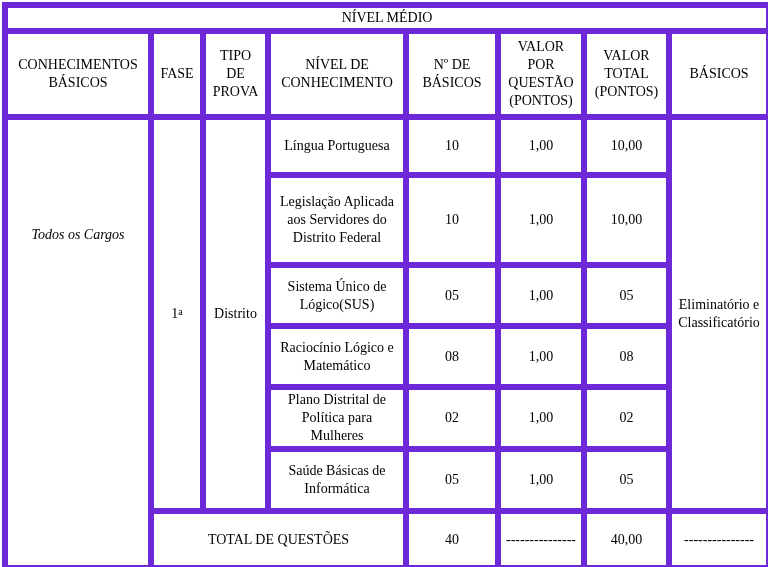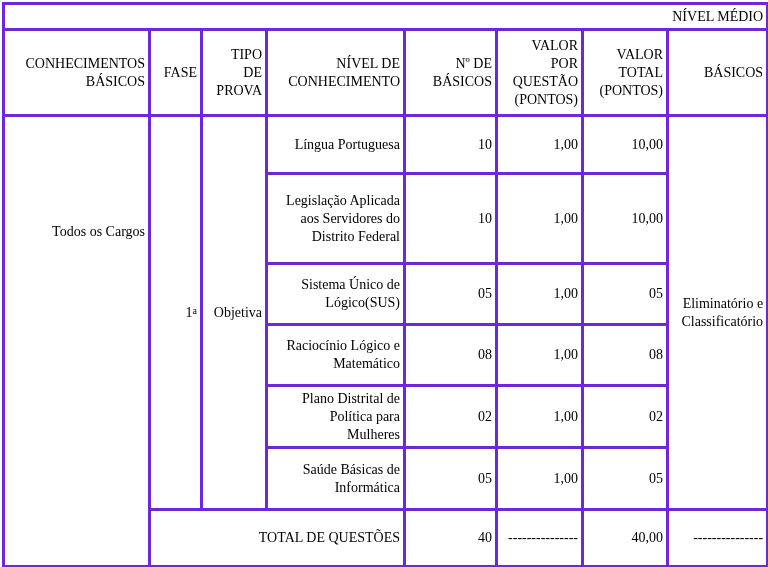--- a/index.html
+++ b/index.html
@@ -19,22 +19,22 @@
     top: 2px;
     width: 764px;
     height: 563px;
     border-collapse: collapse;
     table-layout: fixed;
     font-family: "Liberation Serif", "DejaVu Serif", serif;
     font-size: 14px;
     color: #000000;
   }
   table.exam td, table.exam th {
-    border: 3px solid #6d28d9;
-    text-align: right;
+    border: 6px solid #6d28d9;
+    text-align: center;
     vertical-align: middle;
     padding: 0 3px;
     font-weight: normal;
     line-height: 18px;
     box-sizing: border-box;
   }
   .title-row td { height: 26px; }
   .head-row th { height: 86px; }
   .sup { font-size: 10px; vertical-align: top; position: relative; top: -2px; }
   .wrap-lines { white-space: pre-line; }
@@ -72,23 +72,23 @@
 POR
 QUESTÃO
 (PONTOS)</th>
     <th class="wrap-lines">VALOR
 TOTAL
 (PONTOS)</th>
     <th class="wrap-lines">BÁSICOS</th>
   </tr>
 
   <tr style="height:58px">
-    <td rowspan="7" style="vertical-align:top; padding-top:106px;">Todos os Cargos</td>
+    <td rowspan="7" style="vertical-align:top; padding-top:106px;font-style:italic;">Todos os Cargos</td>
     <td rowspan="6"><span>1</span><span class="sup">a</span></td>
-    <td rowspan="6">Objetiva</td>
+    <td rowspan="6">Distrito</td>
     <td class="wrap-lines">Língua Portuguesa</td>
     <td>10</td>
     <td>1,00</td>
     <td>10,00</td>
     <td rowspan="6" class="wrap-lines">Eliminatório e
 Classificatório</td>
   </tr>
 
   <tr style="height:90px">
     <td class="wrap-lines">Legislação Aplicada

